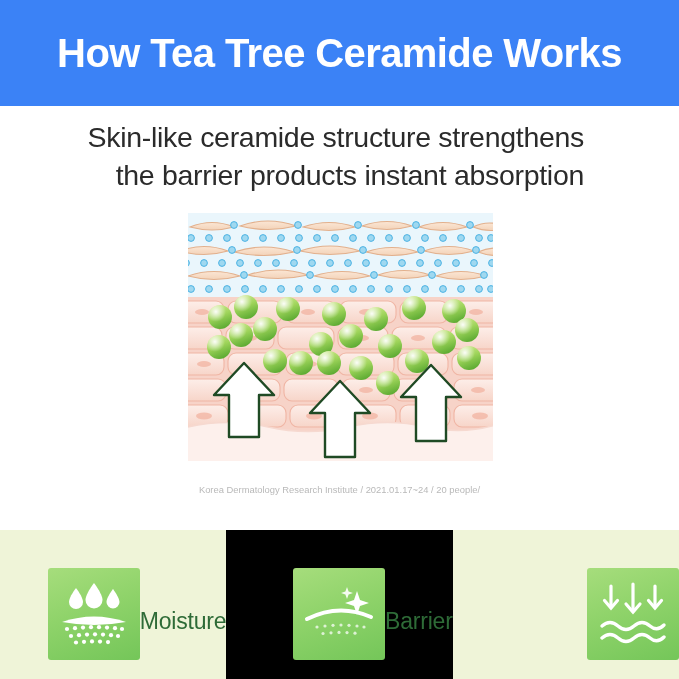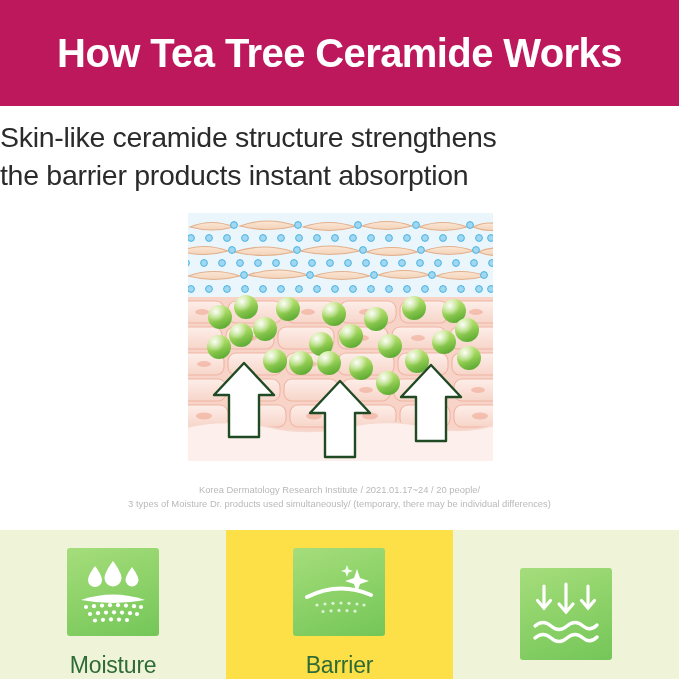--- a/index.html
+++ b/index.html
@@ -15,41 +15,41 @@
     position: relative;
   }
 
   
   .header-banner {
     position: absolute;
     left: 0;
     top: 0;
     width: 679px;
     height: 106px;
-    background: #be185d;
+    background: #3b82f6;
     display: flex;
     align-items: center;
     justify-content: center;
   }
   .header-title {
     color: #ffffff;
     font-size: 40px;
     font-weight: bold;
     letter-spacing: -0.6px;
     white-space: nowrap;
     font-family: "Liberation Sans", sans-serif;
   }
 
   
   .subtitle-block {
     position: absolute;
-    left: 0;
+    left: 12px;
     top: 118px;
     width: 572px;
-    text-align: left;
+    text-align: right;
   }
   .subtitle-line {
     color: #2b2b2b;
     font-size: 28.5px;
     line-height: 38px;
     font-weight: 400;
     letter-spacing: -0.3px;
     font-family: "Liberation Sans", sans-serif;
   }
 
@@ -85,28 +85,27 @@
     position: absolute;
     left: 0;
     top: 530px;
     width: 679px;
     height: 149px;
     display: flex;
   }
   .benefit-card {
     flex: 1 1 0;
     display: flex;
-    flex-direction: column;
     align-items: center;
-    justify-content: center;
+    justify-content: flex-end;
     padding-top: 18px;
     box-sizing: border-box;
   }
   .benefit-card.shade-light { background: #eff4d8; }
-  .benefit-card.shade-mid   { background: #fde047; }
+  .benefit-card.shade-mid   { background: #000000; }
 
   .benefit-icon-tile {
     width: 92px;
     height: 92px;
     border-radius: 3px;
     background: linear-gradient(160deg, #a6dd7c 0%, #8fd36a 45%, #74c659 100%);
     display: flex;
     align-items: center;
     justify-content: center;
   }
@@ -383,21 +382,20 @@
         <path d="M152,168 L182,200 L167,200 L167,244 L137,244 L137,200 L122,200 Z"></path>
 
         <path d="M243,152 L273,184 L258,184 L258,228 L228,228 L228,184 L213,184 Z"></path>
       </g>
     </g>
   </svg>
 </div>
 
 <div class="caption-block">
   <div class="caption-line">Korea Dermatology Research Institute / 2021.01.17~24 / 20 people/</div>
-  <div class="caption-line">3 types of Moisture Dr. products used simultaneously/ (temporary, there may be individual differences)</div>
 </div>
 
 <div class="benefits-strip">
 
   <div class="benefit-card shade-light">
     <div class="benefit-icon-tile">
       <svg width="72" height="66" viewBox="0 0 72 66" xmlns="http://www.w3.org/2000/svg">
         <g fill="#ffffff">
           <path d="M18,7 C18,7 25,16 25,21 a7,7 0 0 1 -14,0 C11,16 18,7 18,7 Z"></path>
           <path d="M36,2 C36,2 44.5,13 44.5,19 a8.5,8.5 0 0 1 -17,0 C27.5,13 36,2 36,2 Z"></path>

